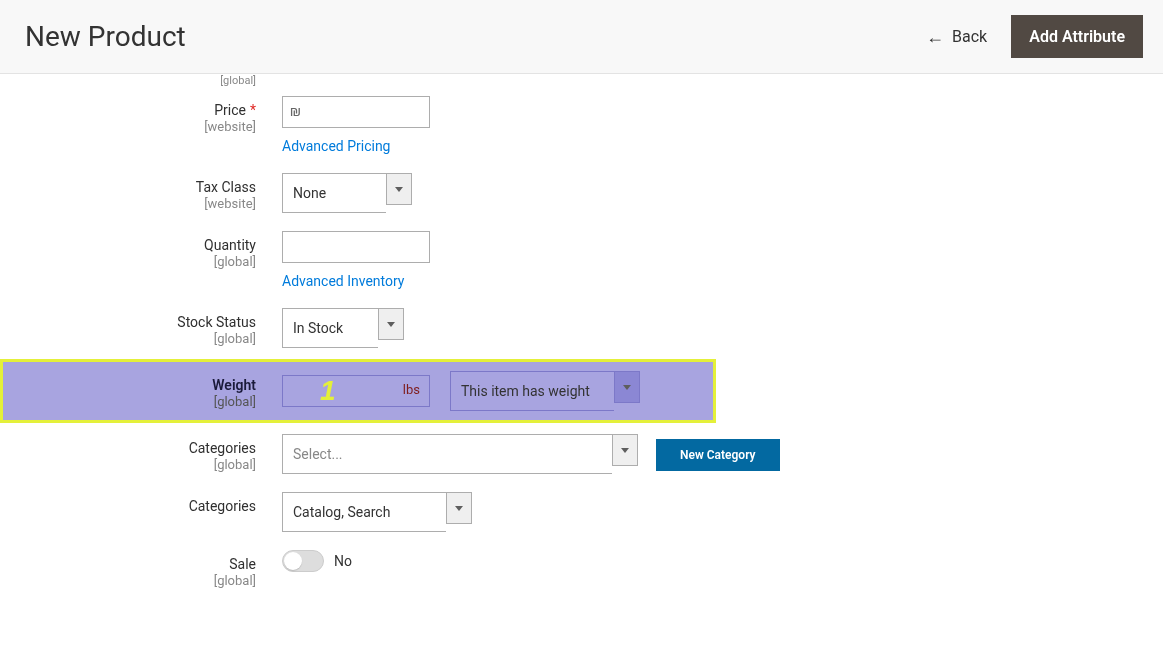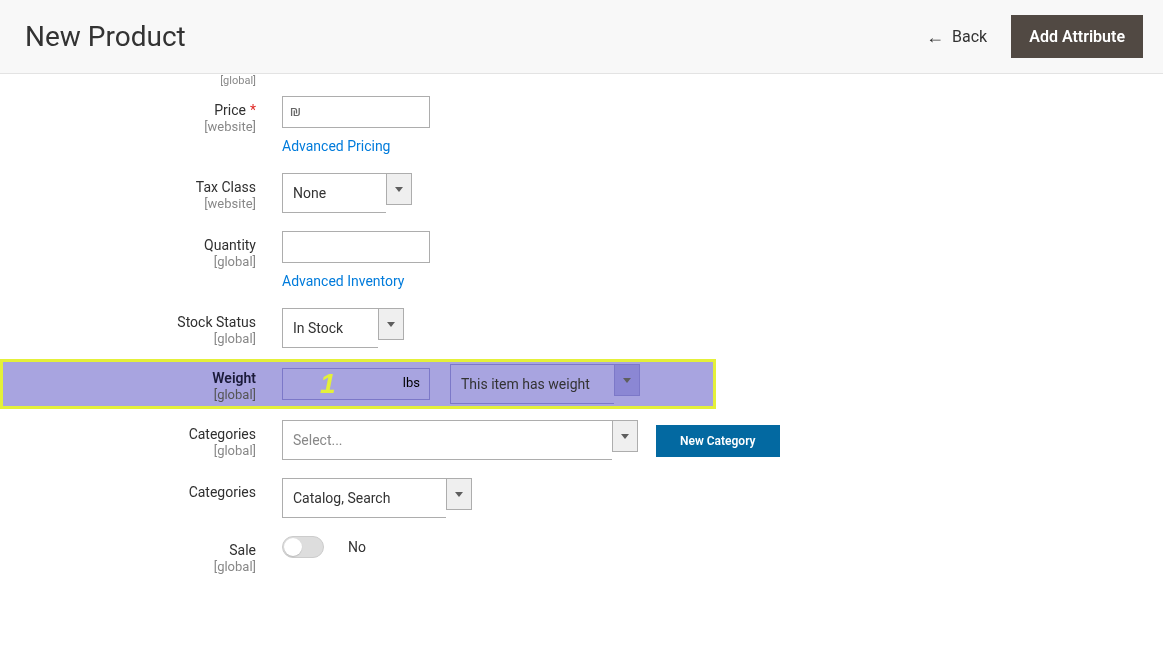--- a/index.html
+++ b/index.html
@@ -40,46 +40,46 @@
     .select-btn { border:1px solid #adadad; background:#efefef; width:26px; display:flex; align-items:center; justify-content:center; cursor:pointer; height:32px; }
     .tri-sm { width:0; height:0; border-left:4px solid transparent; border-right:4px solid transparent; border-top:5px solid #5e5e5e; }
 
     .qty-input { width:148px; }
     .stock .select-body { min-width:96px; }
 
     .weight-row { 
       background:#a8a4e0;
       outline: 3px solid #e4f03a;
       outline-offset: -3px;
-      padding: 5px 0;
+      padding: 12px 0;
       margin: 2px 12px;
       max-width: 716px;
       margin-left: 0;
     }
     .weight-row .labelcol { color:#1a1a3a; font-weight:600; }
     .weight-row .sub { color:#555; font-weight:400; }
     .weight-input-wrap { position:relative; display:inline-block; }
     .weight-input { border:1px solid #7c78c8; background:transparent; width:148px; height:32px; padding:6px 40px 6px 10px; font-size:14px; }
-    .lbs { position:absolute; right:10px; top:7px; color:#000000; font-size:13px; }
+    .lbs { position:absolute; right:10px; top:7px; color:#7f1d1d; font-size:13px; }
     .weight-select .select-body { border-color:#7c78c8; background:transparent; min-width:164px; }
     .weight-select .select-btn { border-color:#7c78c8; background:#8b87d4; }
     .annot { 
       position:absolute; 
       left:38px; top:0px;
       font-family: "Comic Sans MS", cursive, sans-serif;
       font-size:28px; font-style:italic; color:#e4f03a; 
       font-weight:bold;
       pointer-events:none;
     }
 
     .cat-select .select-body { min-width:330px; color:#888; }
     .newcat-btn { background:#0369a1; color:#fff; border:none; padding:0 24px; height:32px; font-size:12px; font-weight:600; margin-left:14px; cursor:pointer; }
     .vis-select .select-body { min-width:164px; }
 
-    .toggle { display:inline-flex; align-items:center; gap:24px; }
+    .toggle { display:inline-flex; align-items:center; gap:10px; }
     .toggle-track { width:42px; height:22px; background:#ddd; border:1px solid #ccc; border-radius:11px; position:relative; cursor:pointer; }
     .toggle-knob { width:18px; height:18px; background:#fff; border-radius:50%; position:absolute; top:1px; left:1px; box-shadow:0 1px 1px rgba(0,0,0,0.15); }
     .toggle-label { font-size:14px; color:#333; }
     .scope-line-alone { text-align:right; width:282px; padding-right:26px; padding-top:0; font-size:11px; color:#888;}
   </style>
 </head>
 <body>
 
 <div class="header">
   <div class="page-title">New Product</div>

